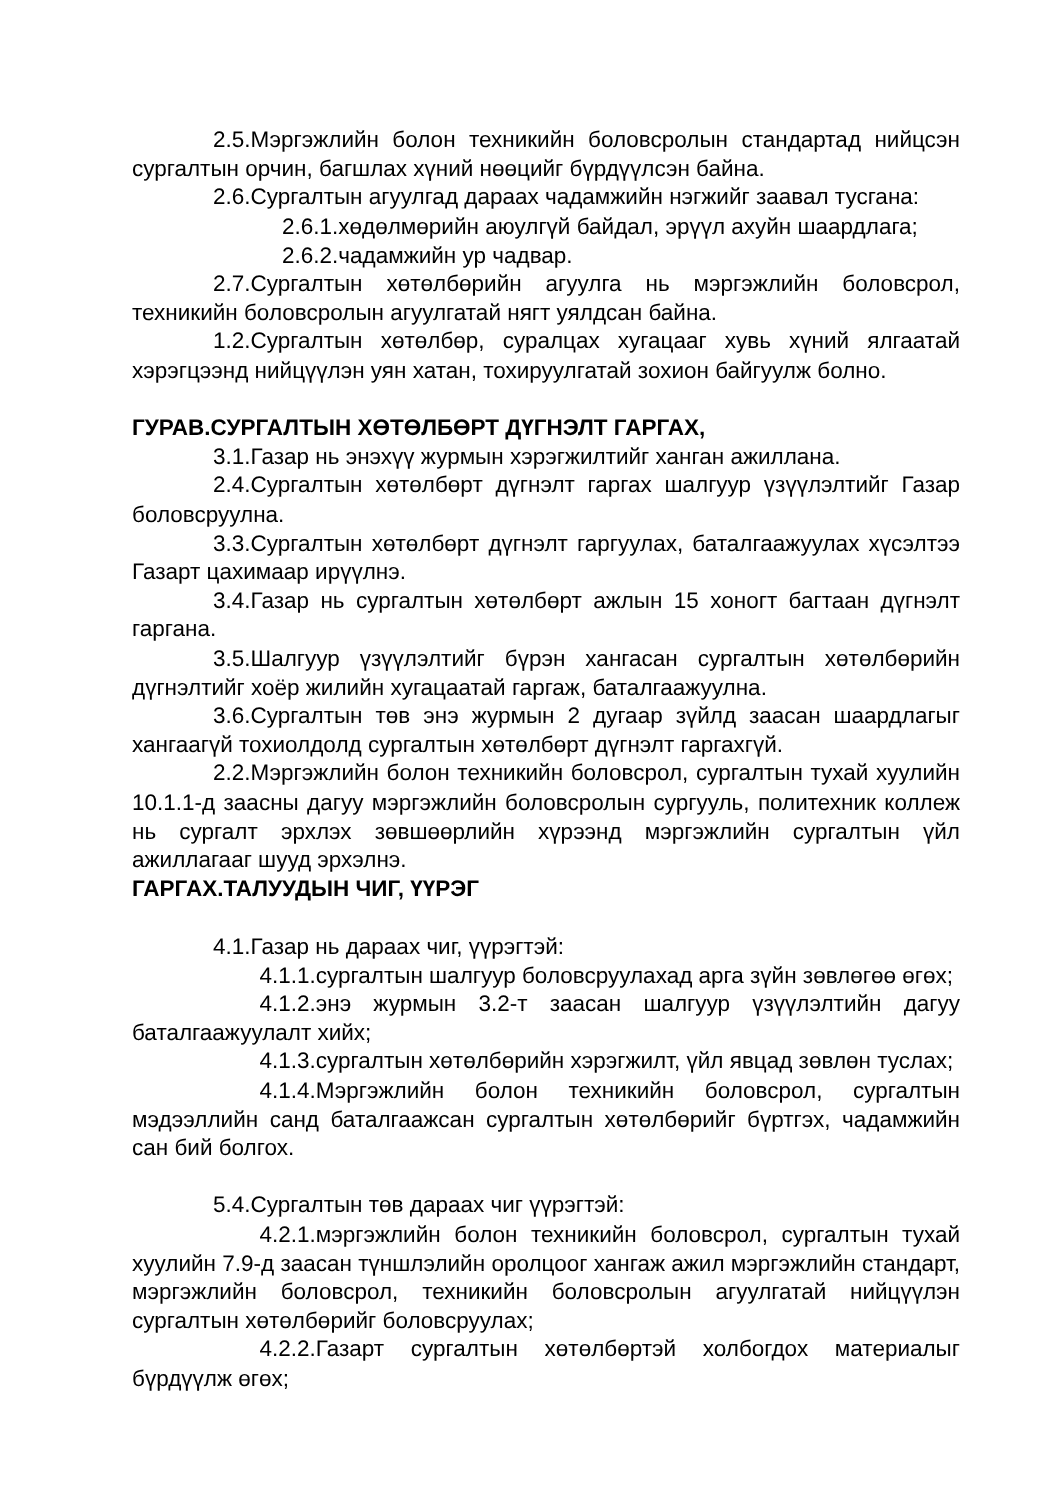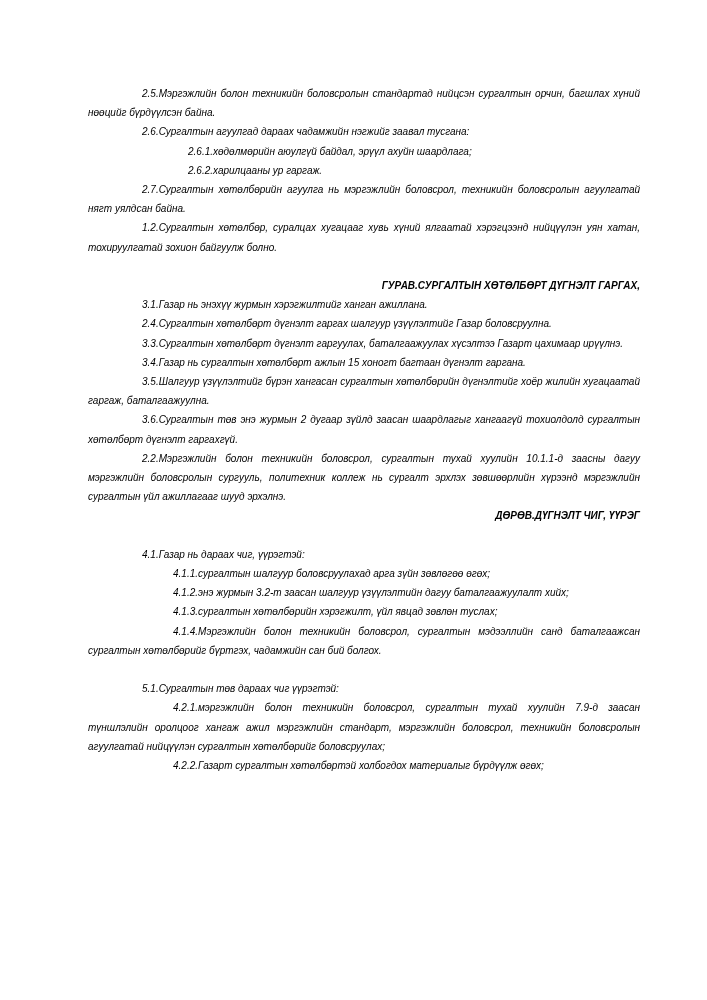--- a/index.html
+++ b/index.html
@@ -15,72 +15,71 @@
     overflow: hidden;
   }
   .page {
     box-sizing: border-box;
     width: 707px;
     height: 1000px;
     padding: 84px 67px 20px 88px;
     background: #ffffff;
   }
   .doc {
-    font-size: 10px;
+    font-size: 15px;
     line-height: 19.2px;
     text-align: justify;
-    font-style: italic;
   }
   .doc p {
     margin: 0;
     padding: 0;
   }
   .clause {
     text-indent: 54px;
   }
   .subclause {
     text-indent: 85px;
   }
   .subclause-lg {
     text-indent: 100px;
   }
   .heading {
     font-weight: 700;
-    text-align: right;
+    text-align: left;
     text-indent: 0;
   }
   .gap-before {
     margin-top: 19.2px !important;
   }
   .gap-after {
     margin-bottom: 19.2px !important;
   }
 </style>
 </head>
 <body>
 
 <div class="page">
   <div class="doc">
     <p class="clause">2.5.Мэргэжлийн болон техникийн боловсролын стандартад нийцсэн сургалтын орчин, багшлах хүний нөөцийг бүрдүүлсэн байна.</p>
     <p class="clause">2.6.Сургалтын агуулгад дараах чадамжийн нэгжийг заавал тусгана:</p>
     <p class="subclause-lg">2.6.1.хөдөлмөрийн аюулгүй байдал, эрүүл ахуйн шаардлага;</p>
-    <p class="subclause-lg">2.6.2.харилцааны ур гаргаж.</p>
+    <p class="subclause-lg">2.6.2.чадамжийн ур чадвар.</p>
     <p class="clause">2.7.Сургалтын хөтөлбөрийн агуулга нь мэргэжлийн боловсрол, техникийн боловсролын агуулгатай нягт уялдсан байна.</p>
     <p class="clause">1.2.Сургалтын хөтөлбөр, суралцах хугацааг хувь хүний ялгаатай хэрэгцээнд нийцүүлэн уян хатан, тохируулгатай зохион байгуулж болно.</p>
     <p class="heading gap-before">ГУРАВ.СУРГАЛТЫН ХӨТӨЛБӨРТ ДҮГНЭЛТ ГАРГАХ,</p>
     <p class="clause">3.1.Газар нь энэхүү журмын хэрэгжилтийг ханган ажиллана.</p>
     <p class="clause">2.4.Сургалтын хөтөлбөрт дүгнэлт гаргах шалгуур үзүүлэлтийг Газар боловсруулна.</p>
     <p class="clause">3.3.Сургалтын хөтөлбөрт дүгнэлт гаргуулах, баталгаажуулах хүсэлтээ Газарт цахимаар ирүүлнэ.</p>
     <p class="clause">3.4.Газар нь сургалтын хөтөлбөрт ажлын 15 хоногт багтаан дүгнэлт гаргана.</p>
     <p class="clause">3.5.Шалгуур үзүүлэлтийг бүрэн хангасан сургалтын хөтөлбөрийн дүгнэлтийг хоёр жилийн хугацаатай гаргаж, баталгаажуулна.</p>
     <p class="clause">3.6.Сургалтын төв энэ журмын 2 дугаар зүйлд заасан шаардлагыг хангаагүй тохиолдолд сургалтын хөтөлбөрт дүгнэлт гаргахгүй.</p>
     <p class="clause">2.2.Мэргэжлийн болон техникийн боловсрол, сургалтын тухай хуулийн 10.1.1-д заасны дагуу мэргэжлийн боловсролын сургууль, политехник коллеж нь сургалт эрхлэх зөвшөөрлийн хүрээнд мэргэжлийн сургалтын үйл ажиллагааг шууд эрхэлнэ.</p>
-    <p class="heading gap-after">ДӨРӨВ.ДҮГНЭЛТ ЧИГ, ҮҮРЭГ</p>
+    <p class="heading gap-after">ГАРГАХ.ТАЛУУДЫН ЧИГ, ҮҮРЭГ</p>
     <p class="clause">4.1.Газар нь  дараах чиг, үүрэгтэй:</p>
     <p class="subclause">4.1.1.сургалтын шалгуур боловсруулахад арга зүйн зөвлөгөө өгөх;</p>
     <p class="subclause">4.1.2.энэ журмын 3.2-т заасан шалгуур үзүүлэлтийн дагуу баталгаажуулалт хийх;</p>
     <p class="subclause">4.1.3.сургалтын хөтөлбөрийн хэрэгжилт, үйл явцад зөвлөн туслах;</p>
     <p class="subclause">4.1.4.Мэргэжлийн болон техникийн боловсрол, сургалтын мэдээллийн санд баталгаажсан сургалтын хөтөлбөрийг бүртгэх, чадамжийн сан бий болгох.</p>
-    <p class="clause gap-before">5.1.Сургалтын төв дараах чиг үүрэгтэй:</p>
+    <p class="clause gap-before">5.4.Сургалтын төв дараах чиг үүрэгтэй:</p>
     <p class="subclause">4.2.1.мэргэжлийн болон техникийн боловсрол, сургалтын тухай хуулийн 7.9-д заасан түншлэлийн оролцоог хангаж ажил мэргэжлийн стандарт, мэргэжлийн боловсрол, техникийн боловсролын агуулгатай нийцүүлэн сургалтын хөтөлбөрийг боловсруулах;</p>
     <p class="subclause">4.2.2.Газарт сургалтын хөтөлбөртэй холбогдох материалыг бүрдүүлж өгөх;</p>
   </div>
 </div>
 
 </body></html>

